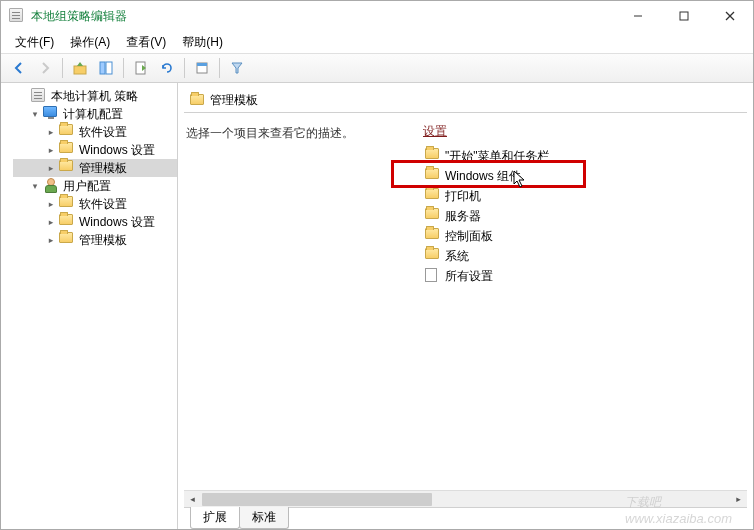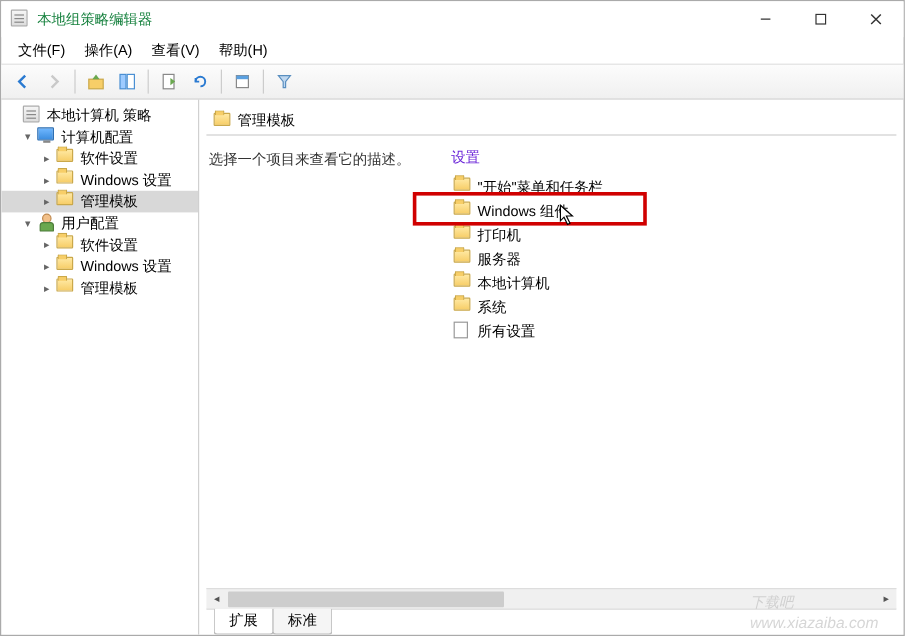--- a/index.html
+++ b/index.html
@@ -12,33 +12,33 @@
 .titlebar .winbtns div { width: 46px; height: 30px; display: flex; align-items: center; justify-content: center; color: #333; }
 
 .menubar { height: 22px; display: flex; align-items: center; padding: 0 6px; }
 .menubar .menuitem { padding: 2px 8px; cursor: default; }
 
 .toolbar { height: 30px; display: flex; align-items: center; padding: 0 6px; border-top: 1px solid #e0e0e0; border-bottom: 1px solid #d0d0d0; background: linear-gradient(#fcfcfc,#f0f0f0); gap: 2px; }
 .toolbar .tbtn { width: 24px; height: 24px; display: flex; align-items: center; justify-content: center; border-radius: 2px; }
 .toolbar .sep { width: 1px; height: 20px; background: #ccc; margin: 0 3px; }
 
 .body { display: flex; height: calc(100% - 82px); }
-.tree { width: 165px; border-right: 1px solid #d0d0d0; padding: 4px 0; overflow: auto; }
+.tree { width: 165px; border-right: 1px solid #d0d0d0; padding: 4px 0; overflow: auto; margin-left: 12px; }
 .tree-row { display: flex; align-items: center; height: 18px; padding-left: 4px; white-space: nowrap; cursor: default; }
 .tree-row.selected { background: #d8d8d8; }
 .tree-row .exp { width: 12px; height: 12px; display: flex; align-items: center; justify-content: center; font-size: 9px; color: #666; margin-right: 2px; }
 .tree-row .ticon { width: 16px; height: 16px; margin-right: 4px; flex-shrink: 0; }
 .tree-row .tlabel { }
 
 .right { flex: 1; display: flex; flex-direction: column; }
 .pathbar { height: 24px; background: #fff; border-bottom: 1px solid #d0d0d0; margin: 6px 6px 4px 6px; display: flex; align-items: center; padding: 0 6px; gap: 6px; }
-.content { flex: 1; display: flex; padding: 4px 6px; overflow: hidden; position: relative; }
+.content { flex: 1; display: flex; padding: 4px 6px; overflow: hidden; position: relative; gap: 35px; }
 .desc-pane { width: 200px; padding: 4px 8px 4px 2px; color: #333; }
 .list-pane { flex: 1; position: relative; }
-.list-header { color: #6d28d9; padding: 2px 4px 6px 4px; }
+.list-header { color: #7f1d1d; padding: 2px 4px 6px 4px; text-decoration: underline; }
 .list-row { display: flex; align-items: center; height: 20px; padding-left: 6px; gap: 4px; cursor: default; white-space: nowrap; }
 .list-row .licon { width: 16px; height: 16px; flex-shrink: 0; }
 .hl { position: absolute; border: 3px solid #d00000; pointer-events: none; }
 
 .hscroll { height: 17px; margin: 0 6px 0 6px; background: #f0f0f0; border-top: 1px solid #ddd; position: relative; display: flex; align-items: center; }
 .hscroll .arrow { width: 17px; height: 17px; display: flex; align-items: center; justify-content: center; color: #555; font-size: 9px; }
 .hscroll .thumb { position: absolute; left: 18px; width: 230px; height: 13px; top: 2px; background: #cdcdcd; border-radius: 1px; }
 
 .tabs { height: 22px; display: flex; align-items: flex-end; padding-left: 6px; border-top: 1px solid #d0d0d0; margin: 0 6px; }
 .tab { padding: 2px 12px; border: 1px solid #bbb; border-top: none; background: #f5f5f5; margin-right: -1px; border-radius: 0 0 3px 3px; cursor: default; }
@@ -222,21 +222,21 @@
             <div class="list-row">
               <span class="licon"><span class="folder"></span></span>
               <span>打印机</span>
             </div>
             <div class="list-row">
               <span class="licon"><span class="folder"></span></span>
               <span>服务器</span>
             </div>
             <div class="list-row">
               <span class="licon"><span class="folder"></span></span>
-              <span>本地计算机</span>
+              <span>控制面板</span>
             </div>
             <div class="list-row">
               <span class="licon"><span class="folder"></span></span>
               <span>系统</span>
             </div>
             <div class="list-row">
               <span class="licon"><span class="doc-icon"></span></span>
               <span>所有设置</span>
             </div>
           </div>

